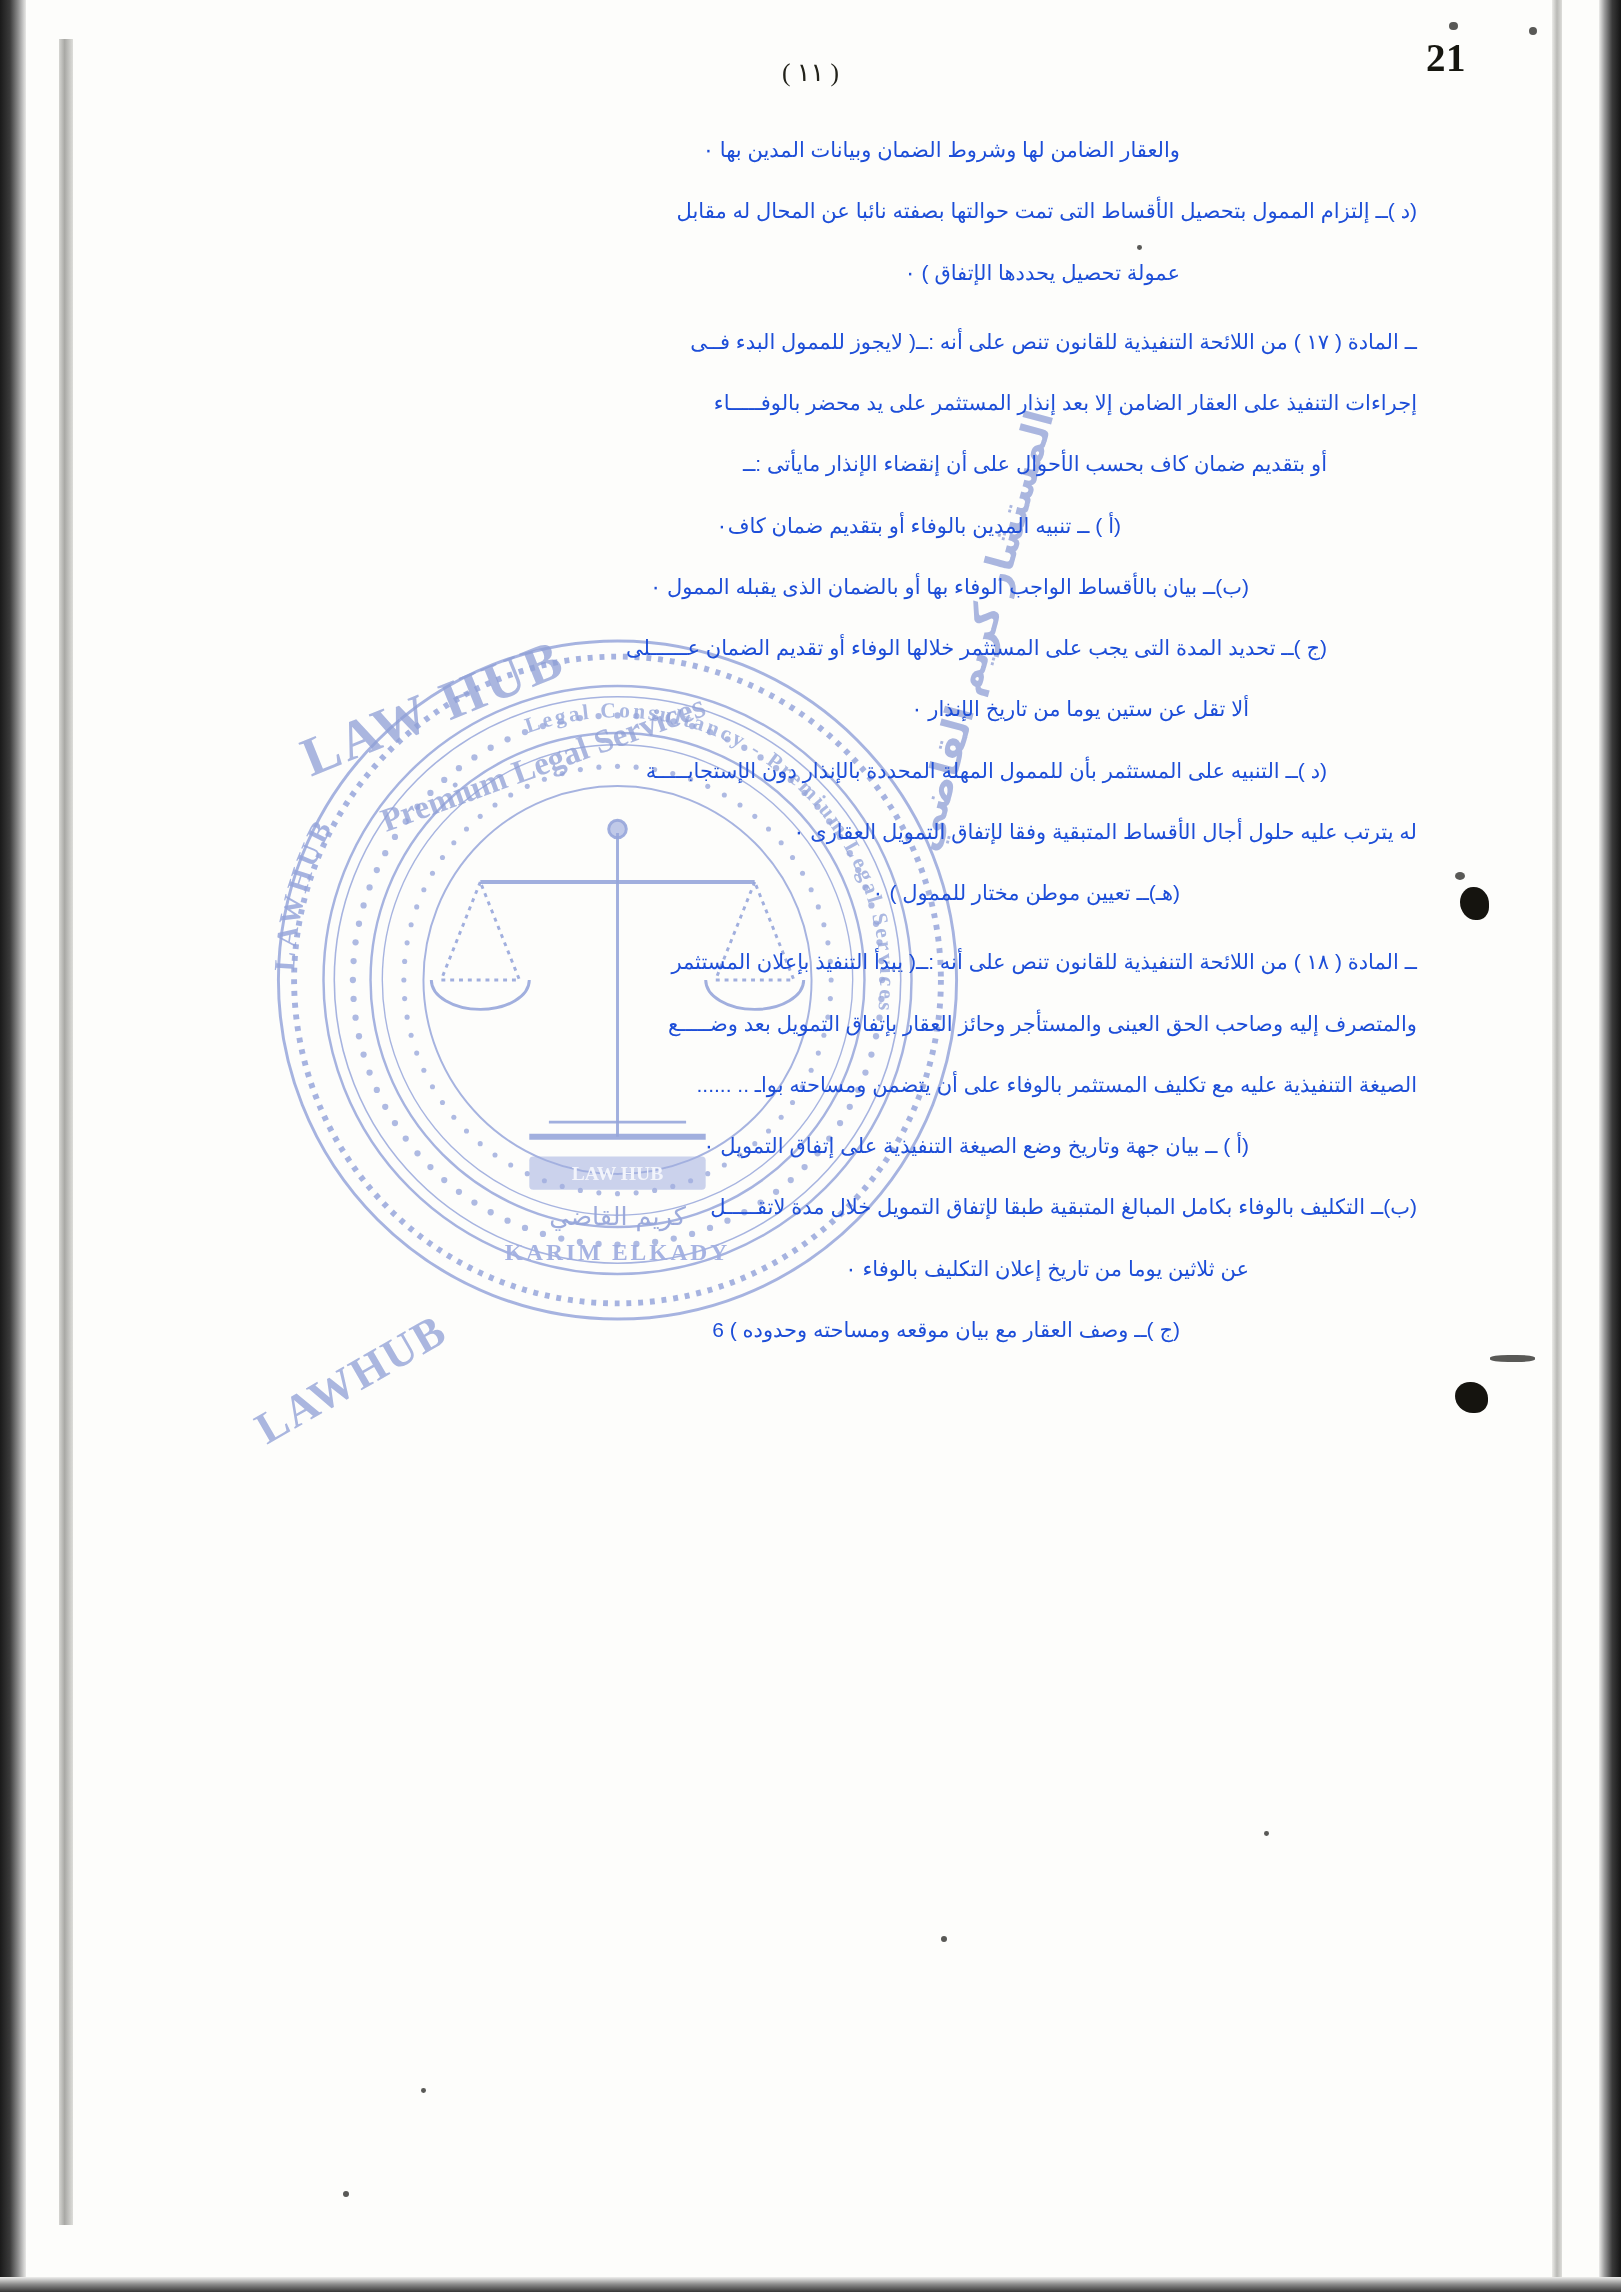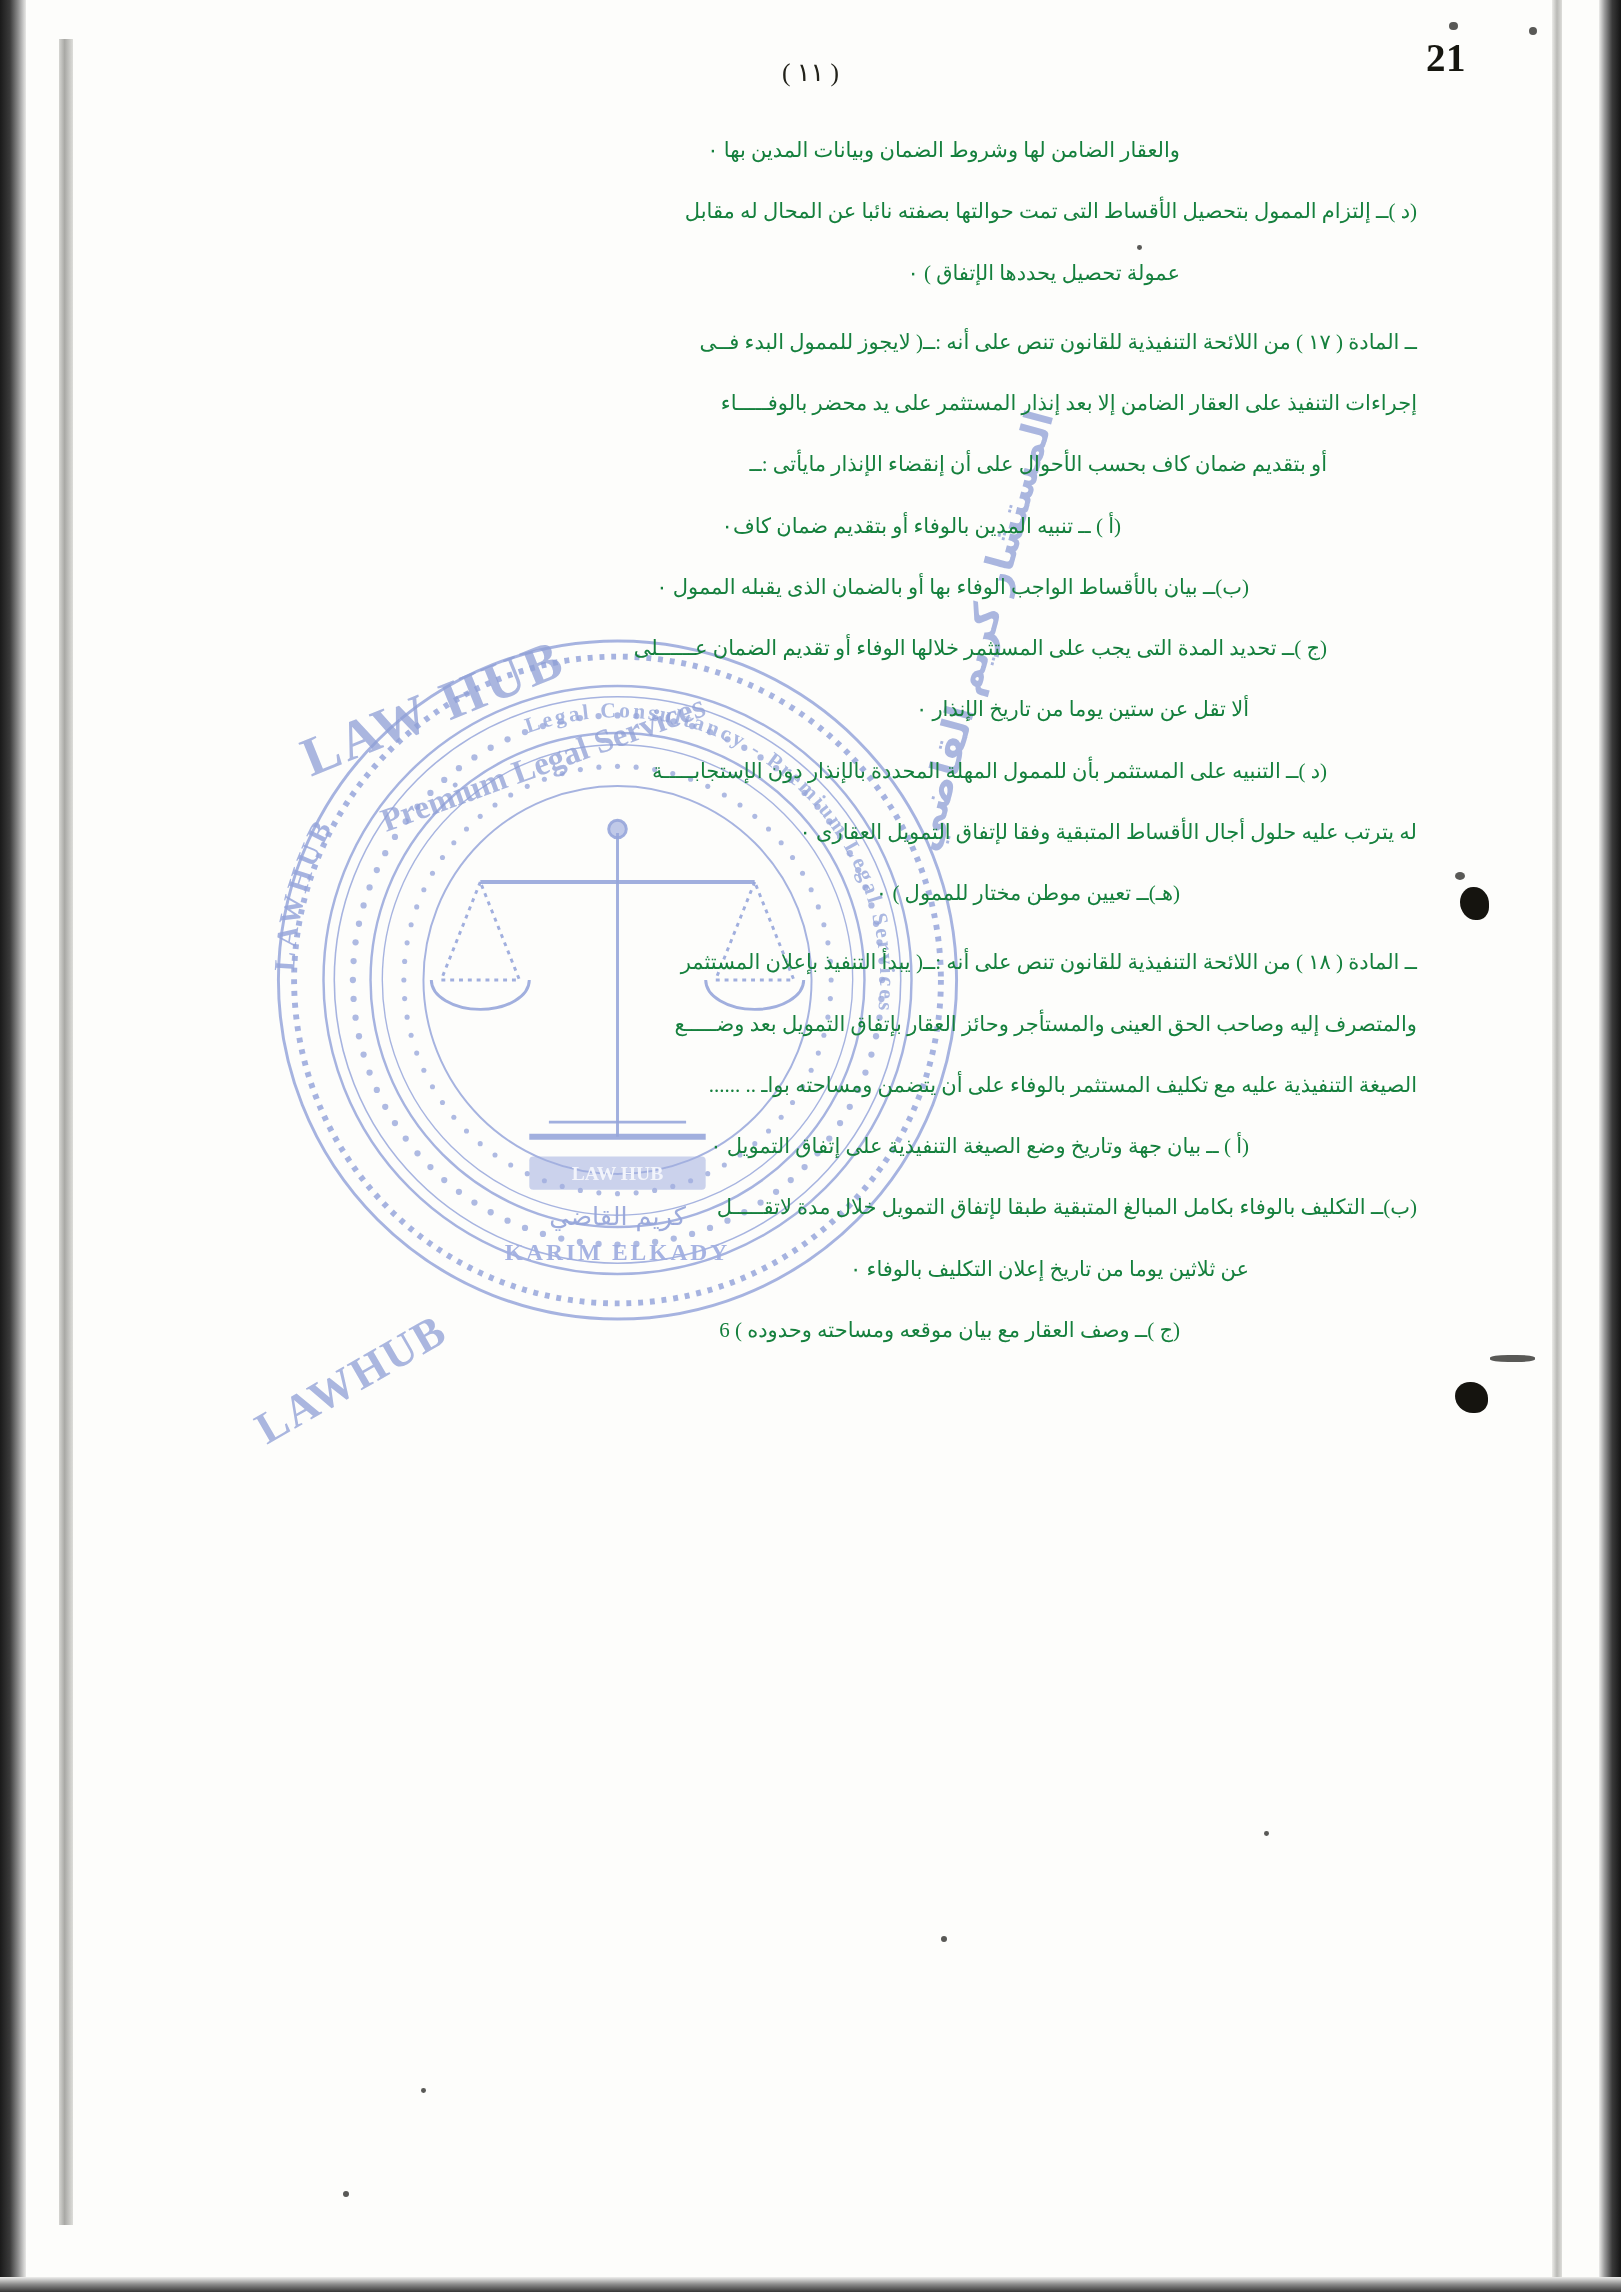--- a/index.html
+++ b/index.html
@@ -88,27 +88,27 @@
   .body {
     position: absolute;
     top: 137px;
     right: 147px;
     left: 147px;
     direction: rtl;
     text-align: right;
     color: #1d1d17;
   }
   .line {
-    font-family: Liberation Serif, serif;
+    font-family: Liberation Sans, sans-serif;
     font-size: 21px;
     line-height: 1.25;
     letter-spacing: 0.2px;
     white-space: nowrap;
     margin-bottom: 0;
-    color: #15803d;
+    color: #1d4ed8;
   }
   .gap-m { height: 35px; }
   .gap-l { height: 43px; }
 
   .indent-1 { padding-right: 57px; }
   .indent-2 { padding-right: 147px; }
   .indent-3 { padding-right: 225px; }
   .indent-4 { padding-right: 294px; }
   .indent-5 { padding-right: 353px; }
 

